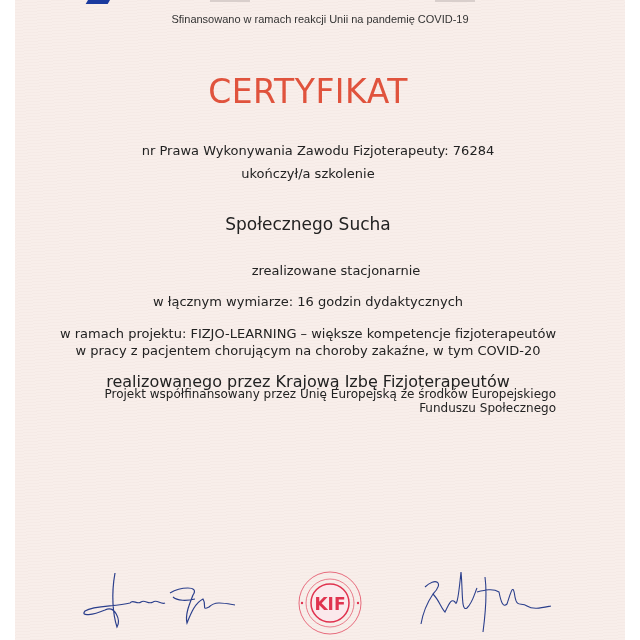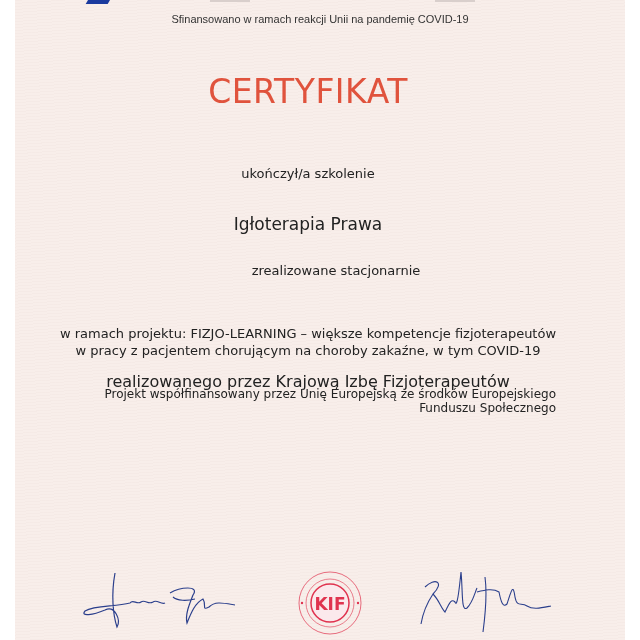--- a/index.html
+++ b/index.html
@@ -58,24 +58,26 @@
 <body>
 
 <div class="paper">
   <div class="eu-flag-corner"></div>
   <div class="top-stripe" style="left:195px;width:40px;"></div>
   <div class="top-stripe" style="left:420px;width:40px;"></div>
 
   <div class="funding-note">Sfinansowano w ramach reakcji Unii na pandemię COVID-19</div>
 
   <div class="center title">CERTYFIKAT</div>
+  <div class="center license">nr Prawa Wykonywania Zawodu Fizjoterapeuty: 76284</div>
   <div class="center completed">ukończył/a szkolenie</div>
-  <div class="center course">Igłoterapia Prawa</div>
+  <div class="center course">Społecznego Sucha</div>
   <div class="center mode">zrealizowane stacjonarnie</div>
-  <div class="center project">w ramach projektu: FIZJO-LEARNING – większe kompetencje fizjoterapeutów w pracy z pacjentem chorującym na choroby zakaźne, w tym COVID-19</div>
+  <div class="center hours">w łącznym wymiarze: 16 godzin dydaktycznych</div>
+  <div class="center project">w ramach projektu: FIZJO-LEARNING – większe kompetencje fizjoterapeutów w pracy z pacjentem chorującym na choroby zakaźne, w tym COVID-20</div>
   <div class="center realized">realizowanego przez Krajową Izbę Fizjoterapeutów</div>
   <div class="center cofinanced">Projekt współfinansowany przez Unię Europejską ze środków Europejskiego Funduszu Społecznego</div>
 
   <svg class="sig sig-left" viewBox="0 0 170 70">
     <path d="M40 8 C36 30, 38 50, 42 62 C46 55, 40 40, 30 45 C18 50, 5 52, 10 46 C20 40, 40 42, 55 38 C58 34, 62 40, 66 37 C70 34, 73 40, 78 37 C82 34, 86 40, 90 38 M95 28 C105 22, 125 20, 118 30 C114 40, 110 50, 112 58 C116 48, 120 38, 128 34 C132 40, 126 46, 134 42 C140 36, 148 38, 160 40 M98 32 C102 36, 112 36, 120 34" fill="none" stroke="#2b3f8c" stroke-width="1.2"></path>
   </svg>
 
   <svg class="stamp" viewBox="0 0 66 66">
     <circle cx="33" cy="33" r="31" fill="none" stroke="#e0334f" stroke-width="1" opacity="0.7"></circle>
     <circle cx="33" cy="33" r="24" fill="none" stroke="#e0334f" stroke-width="1" opacity="0.6"></circle>

